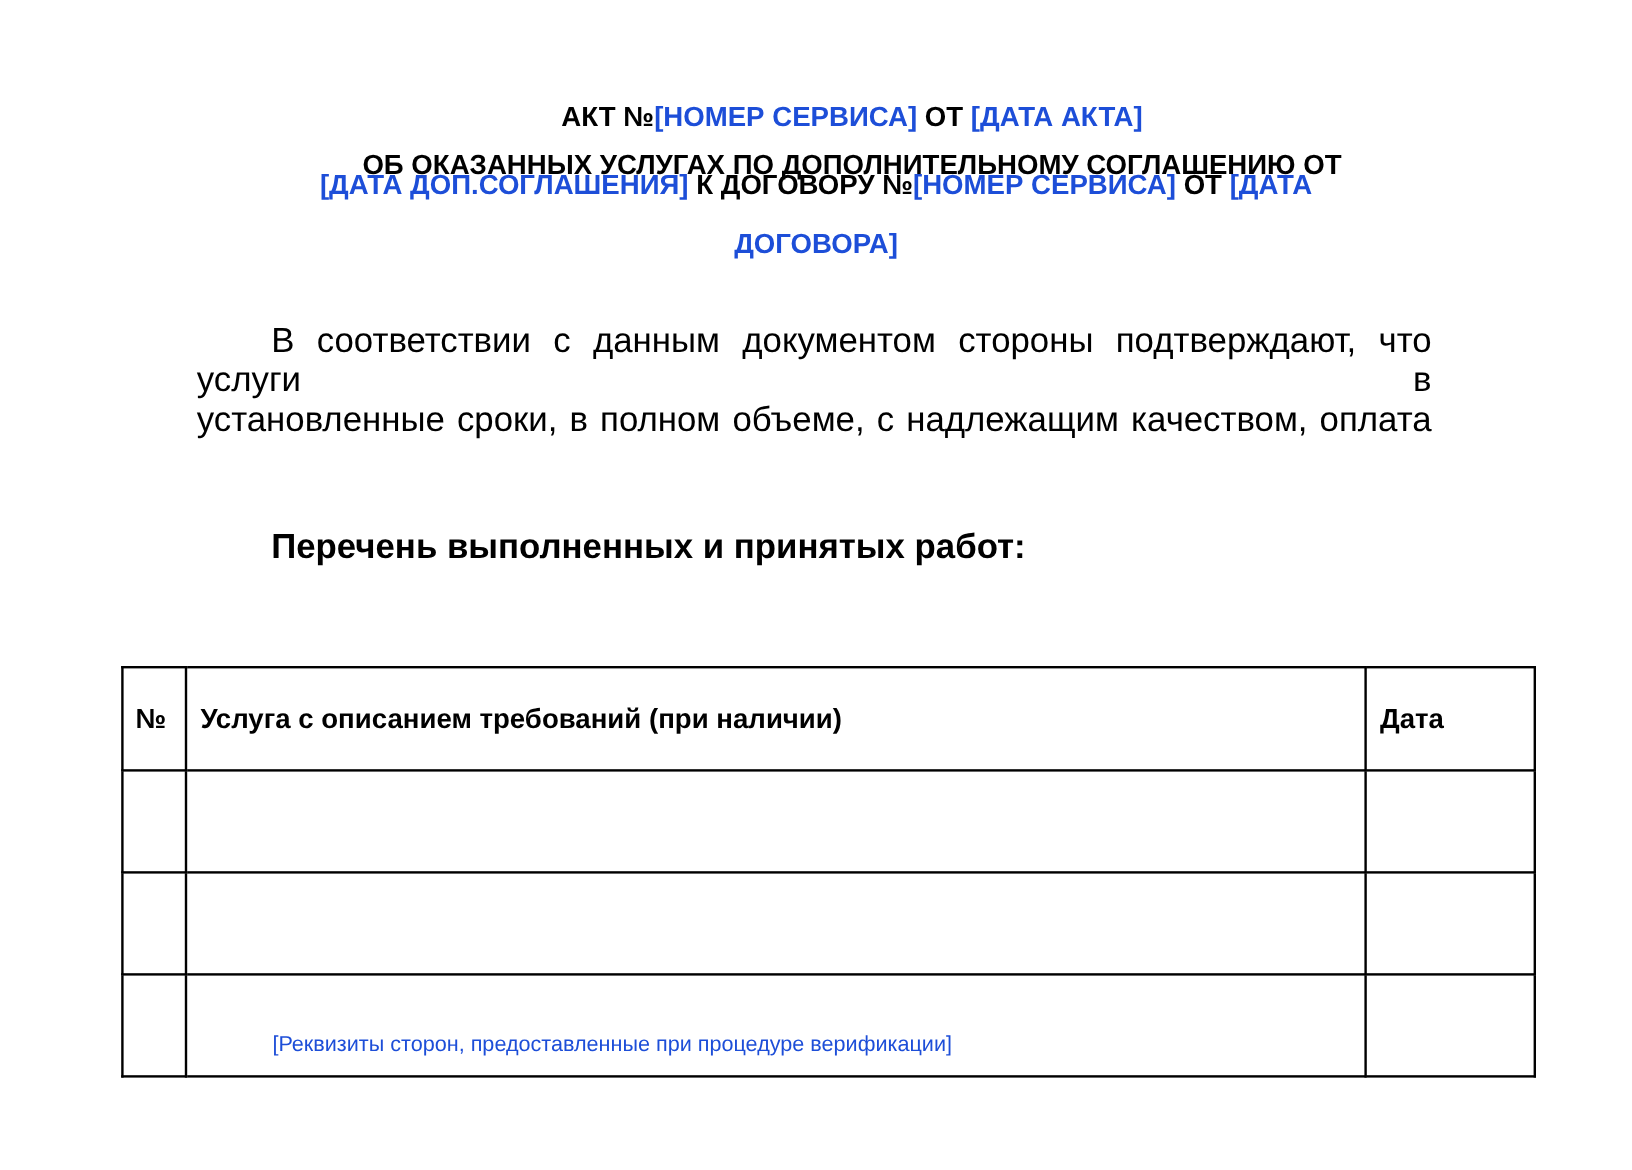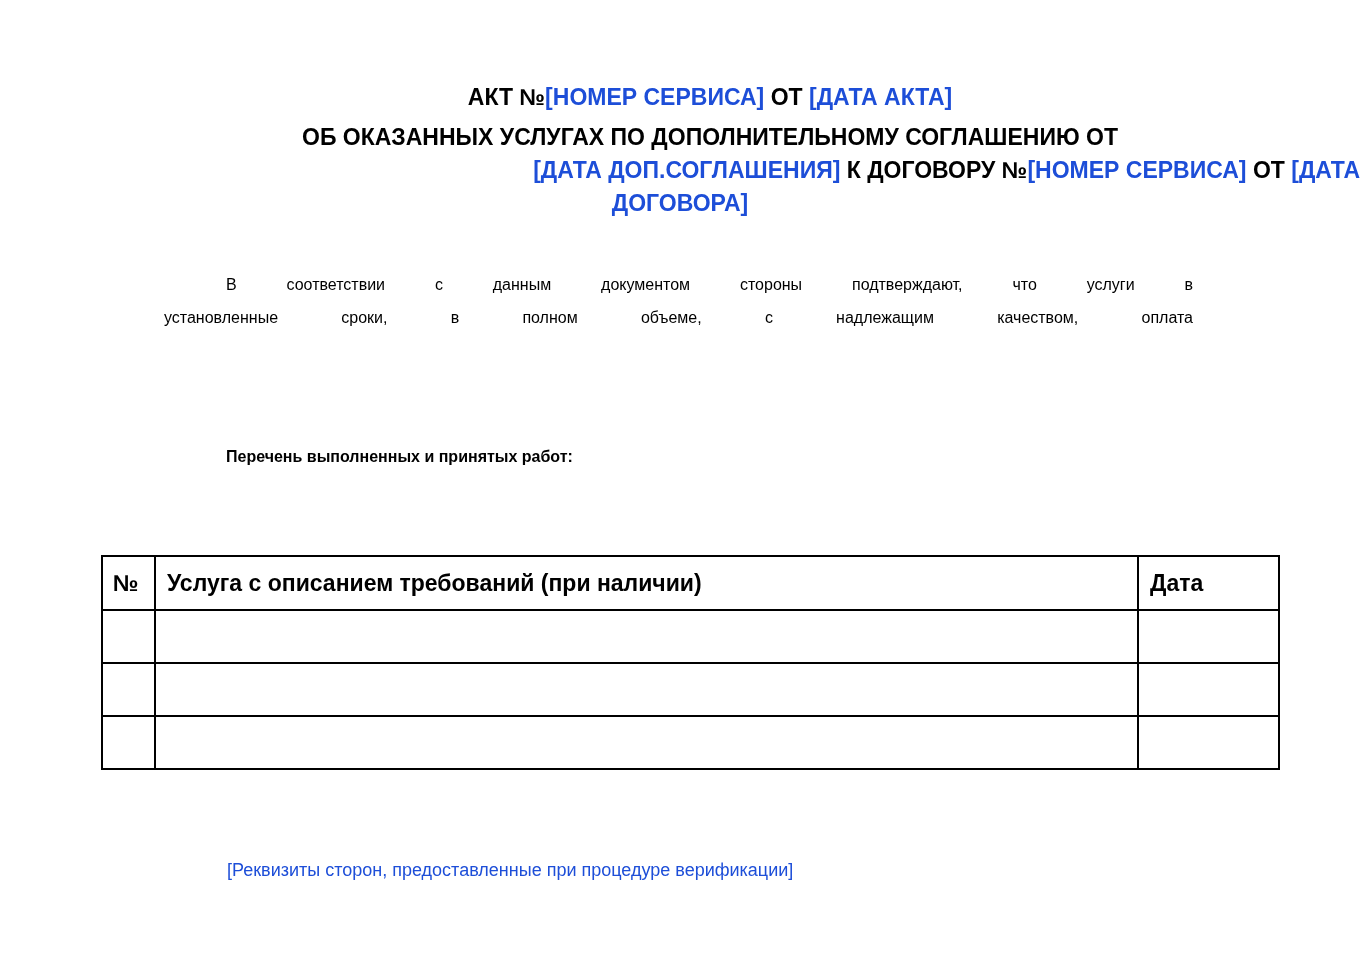--- a/index.html
+++ b/index.html
@@ -22,28 +22,28 @@
       left: 0;
       width: 1360px;
       text-align: center;
       font-weight: bold;
       font-size: 23px;
       line-height: 33px;
       white-space: nowrap;
     }
     #title1 { top: 81px; left: 30px; }
     #title2 { top: 121px; left: 30px; }
-    #title3 { top: 154px; left: 0; text-align: right; }
+    #title3 { top: 138px; left: 0; }
     #title4 { top: 187px; left: 0; text-align: center; }
 
     .para {
       position: absolute;
       left: 164px;
       width: 1029px;
-      font-size: 16px;
+      font-size: 29px;
       line-height: 33px;
       text-align: justify;
       text-align-last: left;
     }
     .para .indent { display: inline-block; width: 62px; }
     #para1 { top: 268px; }
     #para2 { top: 440px; font-weight: bold; }
     .jline {
       display: block;
       text-align: justify;
@@ -58,21 +58,21 @@
     table.services {
       position: absolute;
       left: 101px;
       top: 555px;
       width: 1177px;
       border-collapse: collapse;
       table-layout: fixed;
     }
     table.services td, table.services th {
       border: 2px solid #000000;
-      padding: 0 11px;
+      padding: 16px 11px;
       font-size: 23px;
       font-weight: bold;
       text-align: left;
       vertical-align: middle;
     }
     table.services th { height: 52px; }
     table.services td { height: 51px; }
     col.c-num { width: 53px; }
     col.c-service { width: 983px; }
     col.c-price { width: 141px; }

